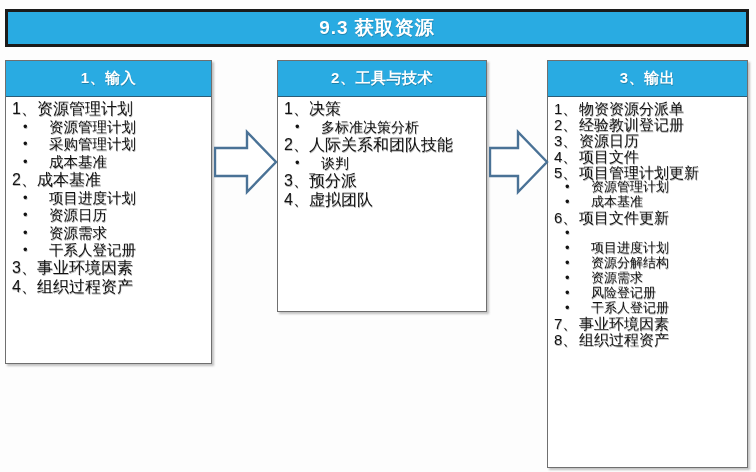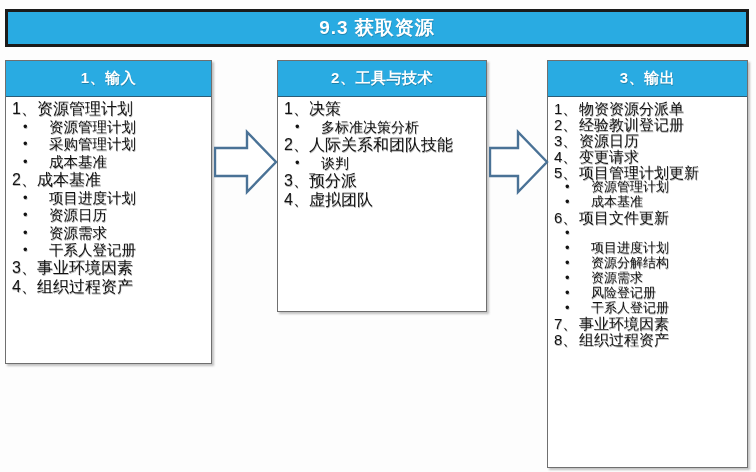--- a/index.html
+++ b/index.html
@@ -226,21 +226,21 @@
         <div class="row level1">
           <span class="marker">2、</span>
           <span class="label">经验教训登记册</span>
         </div>
         <div class="row level1">
           <span class="marker">3、</span>
           <span class="label">资源日历</span>
         </div>
         <div class="row level1">
           <span class="marker">4、</span>
-          <span class="label">变更请求</span>
+          <span class="label">项目文件</span>
         </div>
         <div class="row level1">
           <span class="marker">5、</span>
           <span class="label">项目管理计划更新</span>
         </div>
         <div class="row level2">
           <span class="marker">•</span>
           <span class="label">资源管理计划</span>
         </div>
         <div class="row level2">

